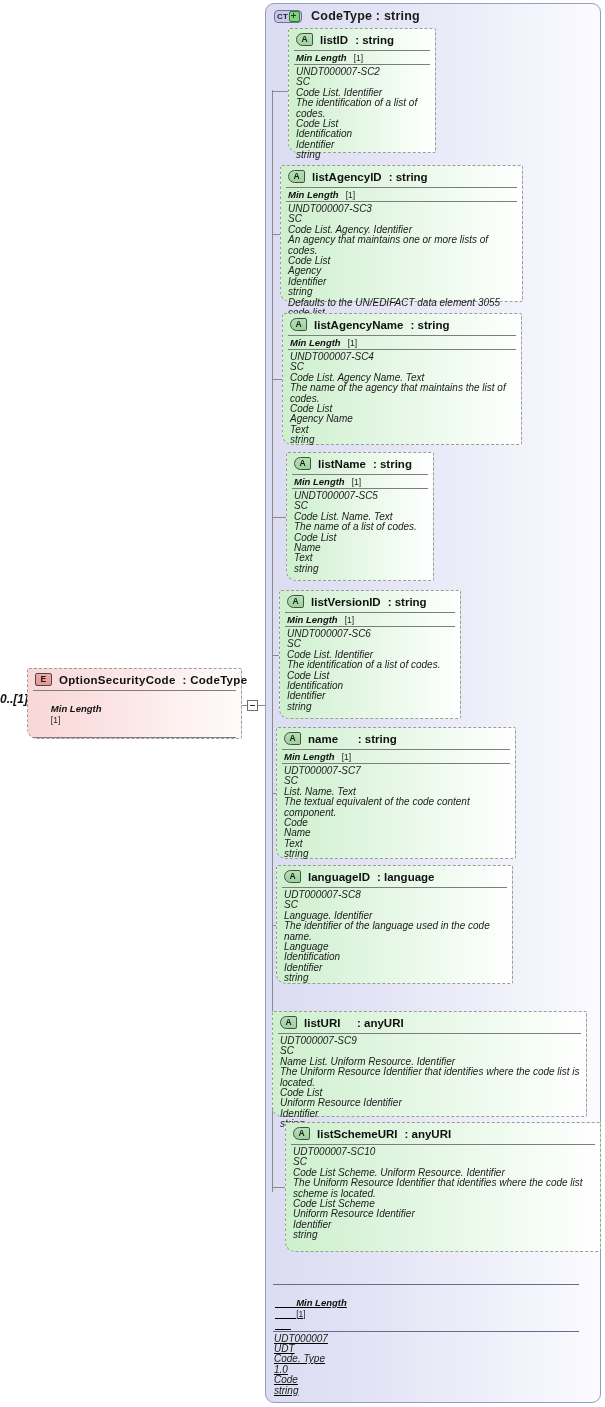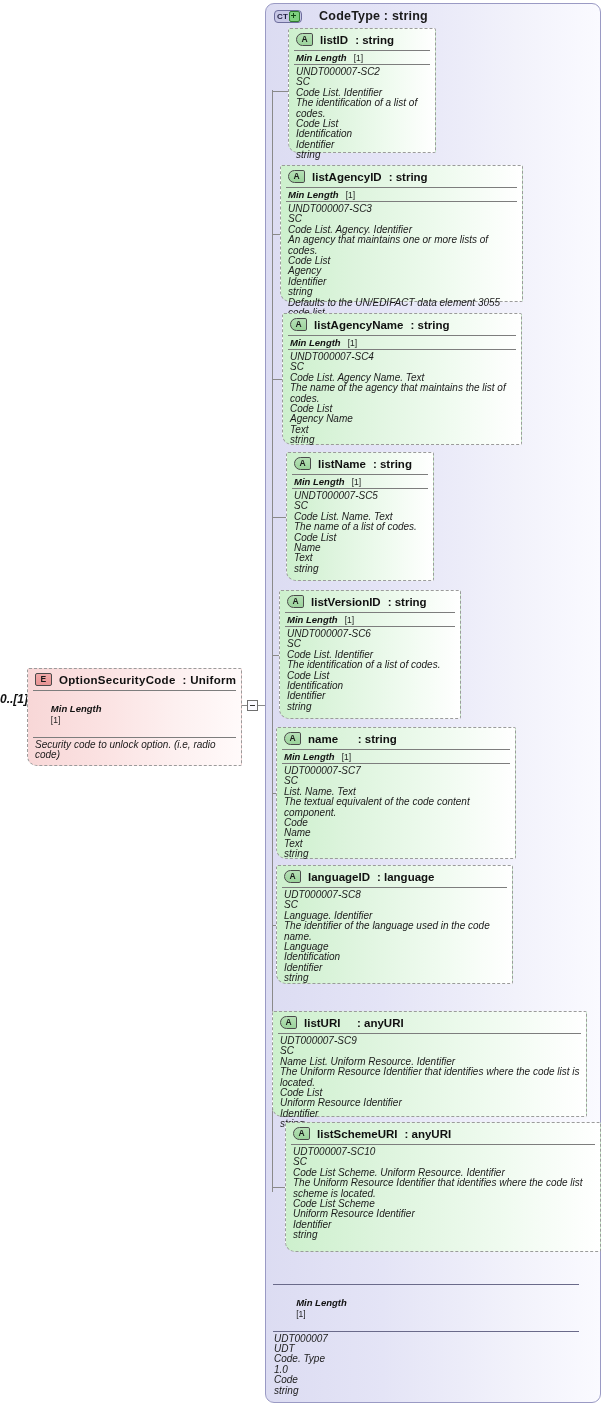--- a/index.html
+++ b/index.html
@@ -11,21 +11,21 @@
     position:absolute;
     left:265px; top:3px;
     width:336px; height:1400px;
     background:linear-gradient(to right,#dcdcf2 0%,#e4e4f6 35%,#f2f2fb 75%,#fafaff 100%);
     border:1px solid #9a9ac4;
     border-radius:9px;
     box-sizing:border-box;
   }
   .ct-header{
     position:absolute;left:8px;top:5px;
-    display:flex;align-items:center;gap:17px;
+    display:flex;align-items:center;gap:9px;
     font-size:12.5px;font-weight:bold;color:#1a1a1a;
     letter-spacing:.2px;
   }
   .ct-icon{
     display:inline-flex;align-items:center;
     background:#c7c7e6;border:1px solid #6d6d9c;border-radius:4px;
     height:13px;padding:0 1px 0 2px;box-sizing:border-box;
   }
   .ct-icon .ct-txt{font-size:8px;font-weight:bold;color:#1c1c3c;line-height:11px;font-family:"Liberation Sans",sans-serif;}
   .ct-icon .ct-plus{
@@ -72,21 +72,21 @@
   }
   .facet .card{font-weight:normal;font-style:normal;font-size:8.5px;color:#222;}
   .lines{
     padding:2px 6px 4px 7px;
     font-size:10px;font-style:italic;color:#1a1a1a;line-height:10.4px;
   }
   .lines div{white-space:normal;}
 
   
   .ct-foot{
-    position:absolute;left:6px;right:20px;bottom:4px;
+    position:absolute;left:6px;right:20px;bottom:4px;text-decoration:underline;
   }
   .ct-foot .facet{margin:0 1px;border-color:#6a6a8a;}
   .ct-foot .lines{padding:2px 2px 2px 2px;}
 
   
   .elem-box{
     position:absolute;left:27px;top:668px;width:215px;
     background:linear-gradient(to right,#f8d7d7 0%,#fbe2e2 35%,#fdf0f0 70%,#fffafa 100%);
     border:1px dashed #9b9b9b;
     border-radius:2px 2px 2px 10px;
@@ -122,28 +122,25 @@
 </head>
 <body>
 
 <div id="canvas">
 
   <div class="card-left">0..[1]</div>
 
   <div class="elem-box">
     <div class="attr-title">
       <span class="e-icon">E</span>
-      <span class="nm">OptionSecurityCode  : Uniform</span>
+      <span class="nm">OptionSecurityCode  : CodeType</span>
     </div>
     <div class="facet">
       <span>Min Length</span>
       <span class="card">[1]</span>
-    </div>
-    <div class="lines">
-      <div>Security code to unlock option. (i.e, radio code)</div>
     </div>
   </div>
 
   <div class="conn hline" style="left:242px;top:705px;width:6px;"></div>
   <div class="expander" style="left:247px;top:700px;"></div>
   <div class="conn hline" style="left:258px;top:705px;width:10px;"></div>
 
   <div class="ct-box">
     <div class="ct-header">
       <span class="ct-icon">

